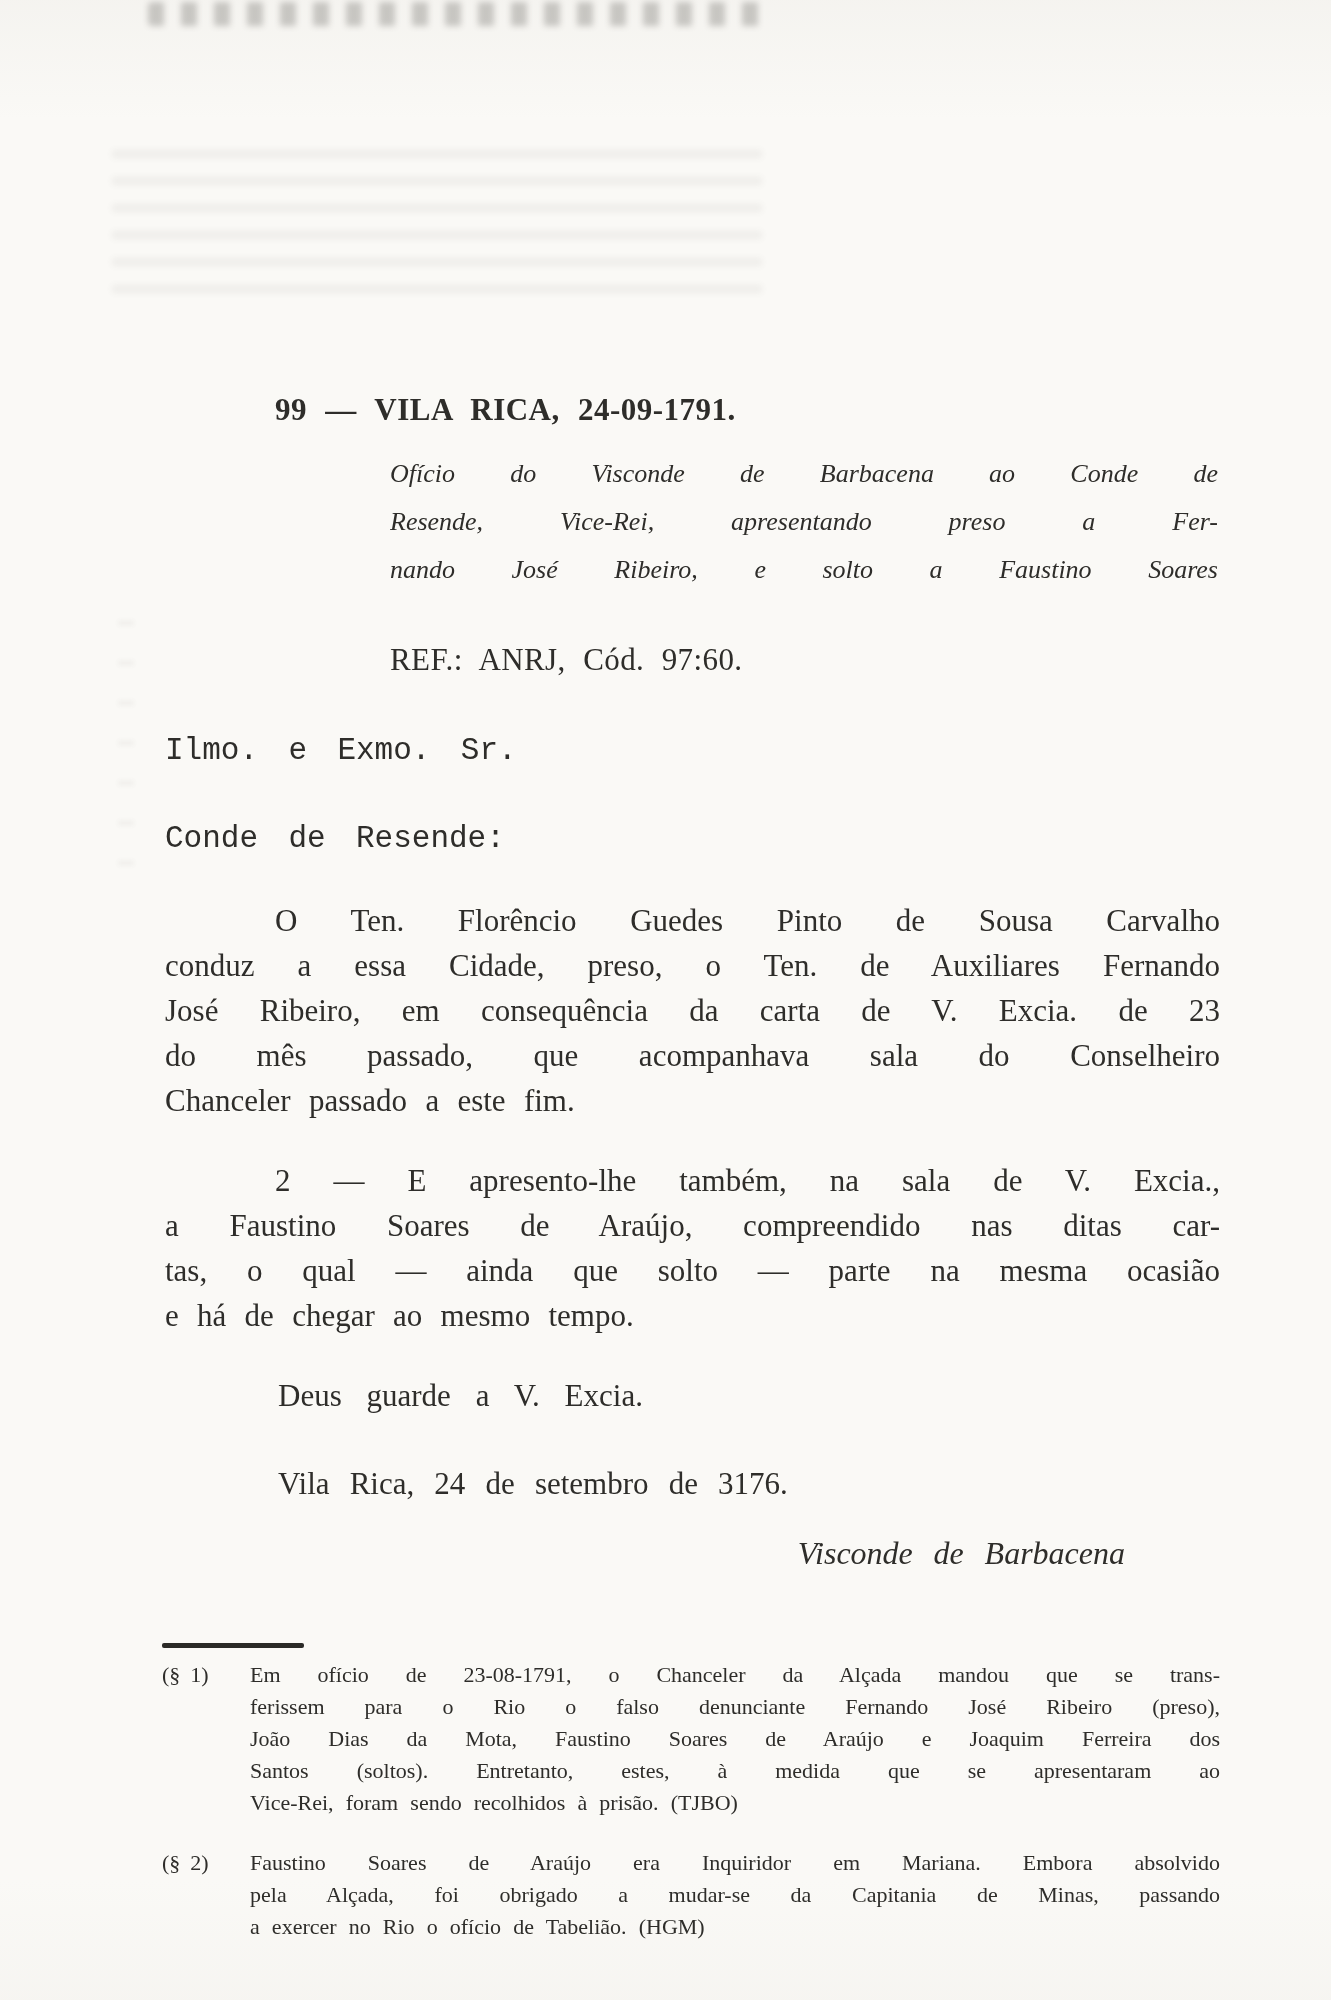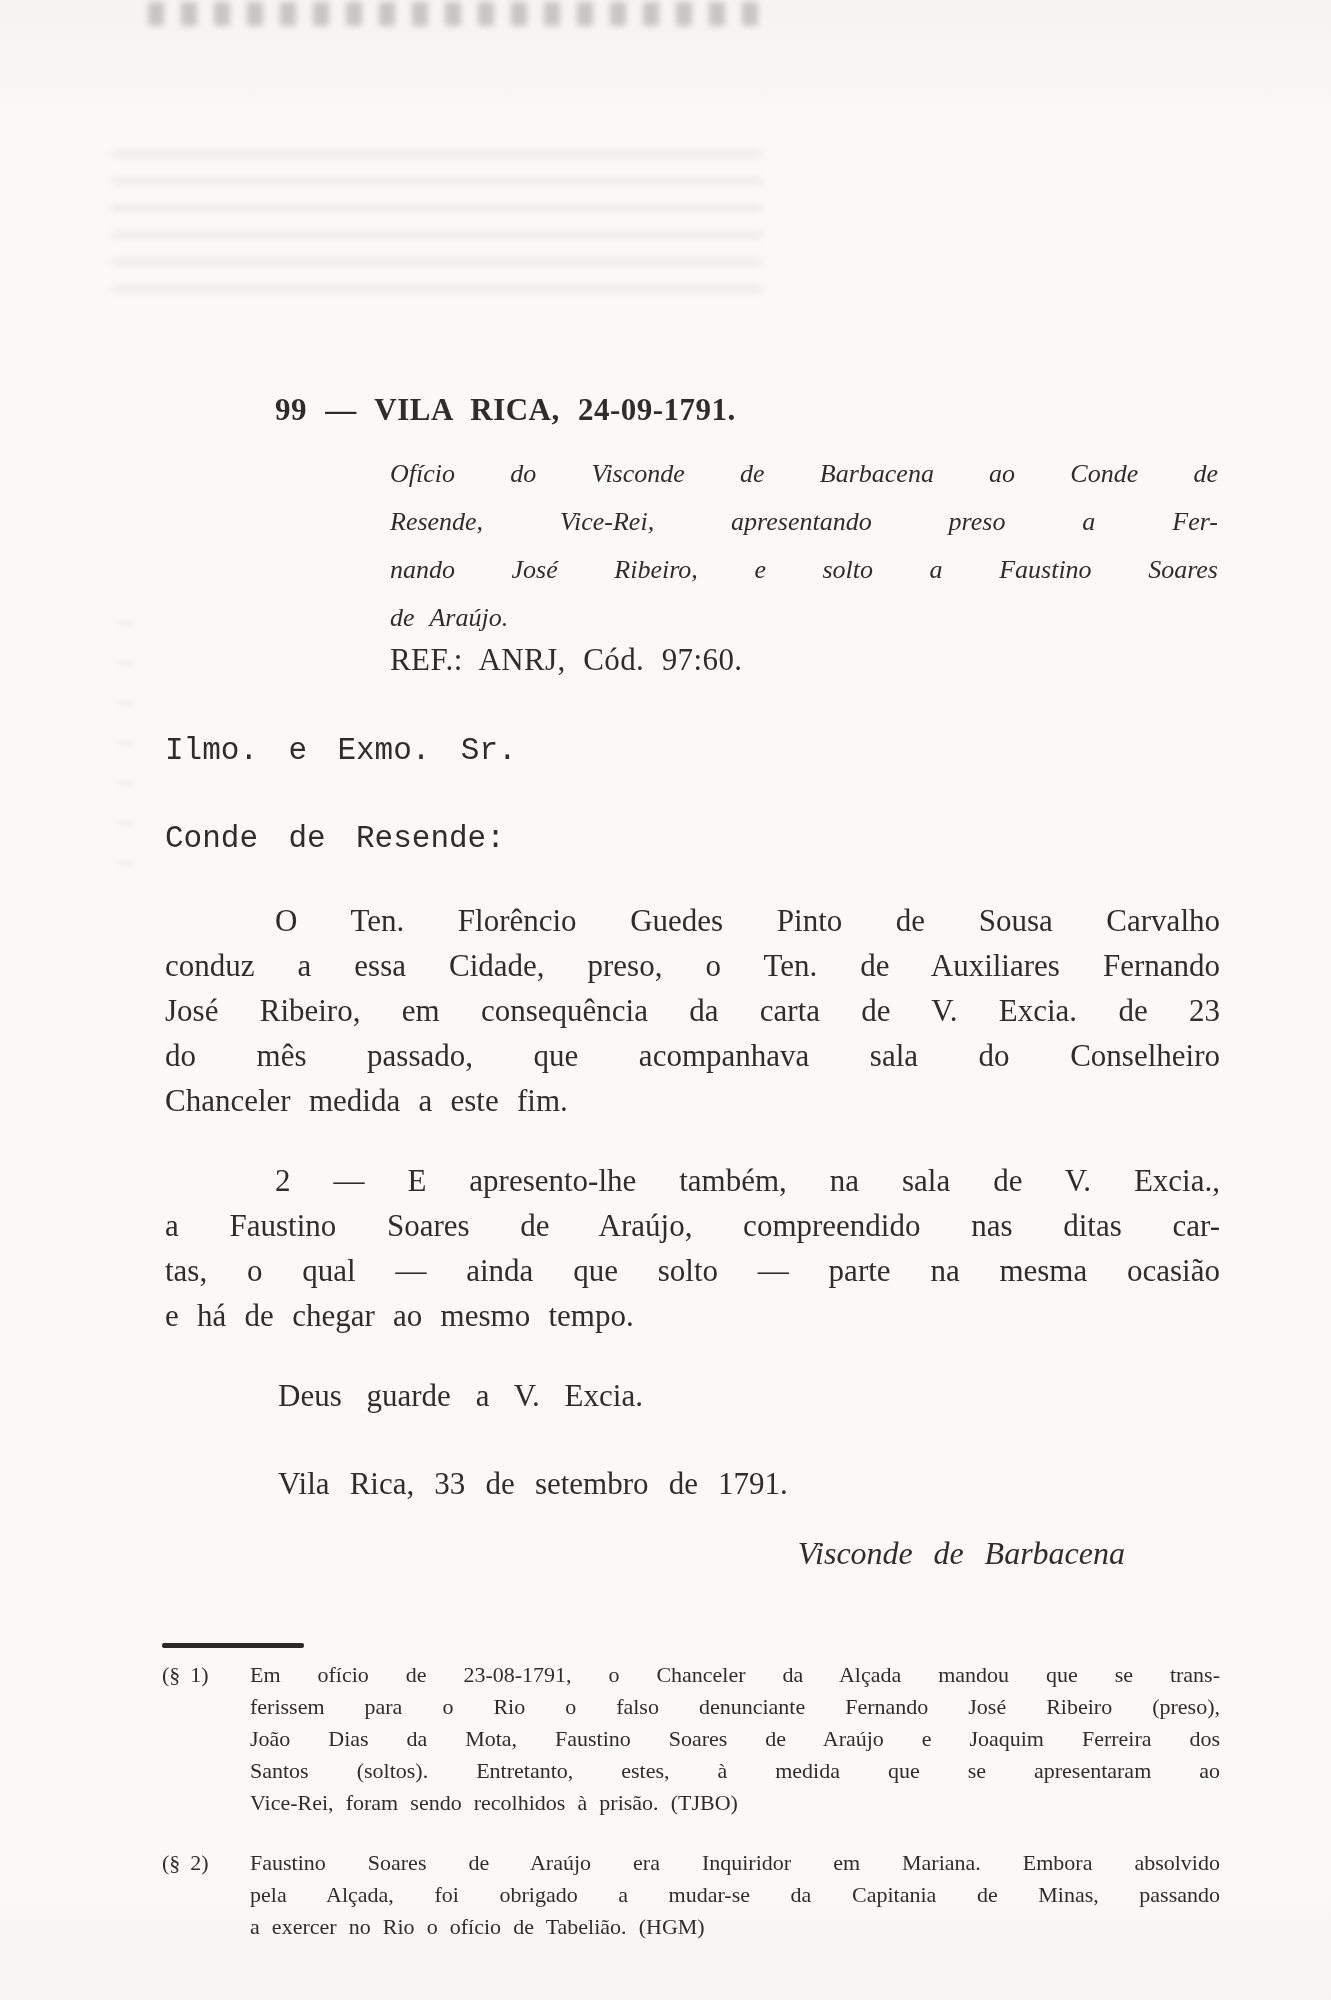--- a/index.html
+++ b/index.html
@@ -109,44 +109,43 @@
   <div class="ghost ghost-a"></div>
   <div class="ghost ghost-b"></div>
   <div class="ghost ghost-c"></div>
 
   <h1 class="heading">99 — VILA RICA, 24-09-1791.</h1>
 
   <div class="summary">
       <div class="jl first">Ofício do Visconde de Barbacena ao Conde de</div>
       <div class="jl">Resende, Vice-Rei, apresentando preso a Fer-</div>
       <div class="jl">nando José Ribeiro, e solto a Faustino Soares</div>
-      <div class="jl last">de Araújo.</div>
     </div>
 
   <div class="ref">REF.: ANRJ, Cód. 97:60.</div>
 
   <div class="salutation salut1">Ilmo. e Exmo. Sr.</div>
   <div class="salutation salut2">Conde de Resende:</div>
 
   <div class="para para1">
       <div class="jl first">O Ten. Florêncio Guedes Pinto de Sousa Carvalho</div>
       <div class="jl">conduz a essa Cidade, preso, o Ten. de Auxiliares Fernando</div>
       <div class="jl">José Ribeiro, em consequência da carta de V. Excia. de 23</div>
       <div class="jl">do mês passado, que acompanhava sala do Conselheiro</div>
-      <div class="jl last">Chanceler medida a este fim.</div>
+      <div class="jl last">Chanceler passado a este fim.</div>
     </div>
   <div class="para para2">
       <div class="jl first">2 — E apresento-lhe também, na sala de V. Excia.,</div>
       <div class="jl">a Faustino Soares de Araújo, compreendido nas ditas car-</div>
       <div class="jl">tas, o qual — ainda que solto — parte na mesma ocasião</div>
       <div class="jl last">e há de chegar ao mesmo tempo.</div>
     </div>
 
   <div class="valediction">Deus guarde a V. Excia.</div>
-  <div class="dateline">Vila Rica, 33 de setembro de 1791.</div>
+  <div class="dateline">Vila Rica, 24 de setembro de 3176.</div>
 
   <div class="signature">
     <span class="signature-inner">Visconde de Barbacena</span>
   </div>
 
   <div class="fn-rule"></div>
 
   <div class="footnote fn1">
     <span class="fn-label">(§ 1)</span>
     <div class="fn-lines">

